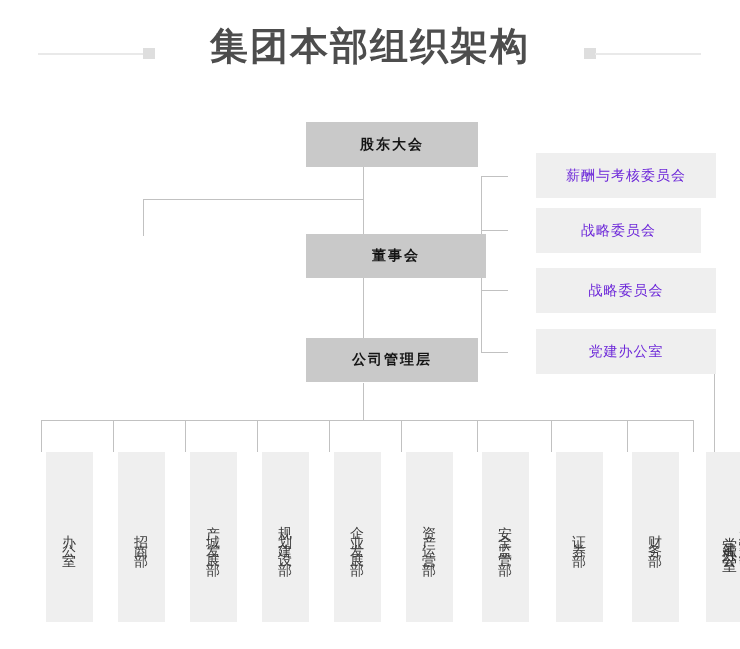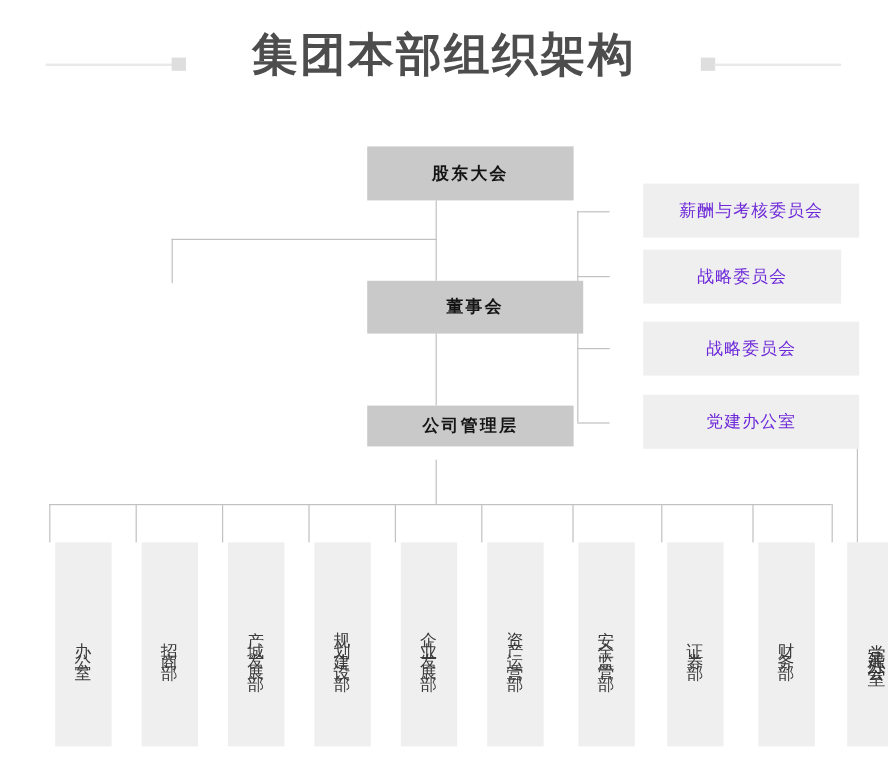--- a/index.html
+++ b/index.html
@@ -79,21 +79,21 @@
 
   <div class="box box-dark" style="left:278px; top:122px; width:172px; height:45px;">
     <span class="lbl">股东大会</span>
   </div>
 
 
   <div class="box box-dark" style="left:278px; top:234px; width:180px; height:44px;">
     <span class="lbl">董事会</span>
   </div>
 
-  <div class="box box-dark" style="left:278px; top:338px; width:172px; height:34px;">
+  <div class="box box-dark" style="left:278px; top:338px; width:172px; height:44px;">
     <span class="lbl">公司管理层</span>
   </div>
 
   <div class="box box-light" style="left:508px; top:153px; width:180px; height:45px;">
     <span class="lbl">薪酬与考核委员会</span>
   </div>
   <div class="box box-light" style="left:508px; top:208px; width:165px; height:45px;">
     <span class="lbl">战略委员会</span>
   </div>
   <div class="box box-light" style="left:508px; top:268px; width:180px; height:45px;">

